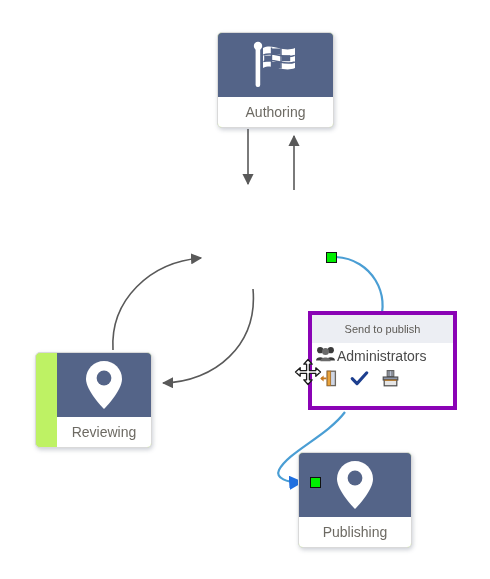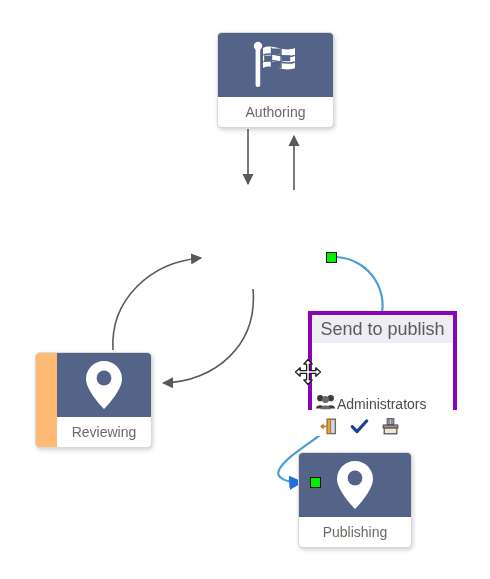--- a/index.html
+++ b/index.html
@@ -25,21 +25,21 @@
     top: 0;
     width: 490px;
     height: 579px;
     pointer-events: none;
   }
 
   
   .node {
     position: absolute;
     box-sizing: border-box;
-    background: #fdba74;
+    background: #bef264;
     border: 1px solid #d9d9d9;
     border-radius: 5px;
     box-shadow: 1px 2px 4px rgba(80, 90, 110, 0.28);
     overflow: hidden;
     display: flex;
     flex-direction: column;
   }
   .node-icon {
     flex: 1 1 auto;
     background: #546488;
@@ -83,30 +83,29 @@
     z-index: 60;
     display: flex;
     flex-direction: column;
   }
   #popup-header {
     flex: 0 0 auto;
     height: 28px;
     line-height: 28px;
     background: #eceef3;
     color: #5d5a55;
-    font-size: 18px;
+    font-size: 11px;
     text-align: center;
     white-space: nowrap;
   }
   #popup-body {
     flex: 1 1 auto;
     background: #ffffff;
     padding: 3px 0 0 4px;
     box-sizing: border-box;
-    margin-top: 48px;
   }
   .popup-role {
     display: flex;
     align-items: center;
     gap: 1px;
     height: 20px;
   }
   .popup-role-label {
     font-size: 14px;
     color: #4a4a4a;

